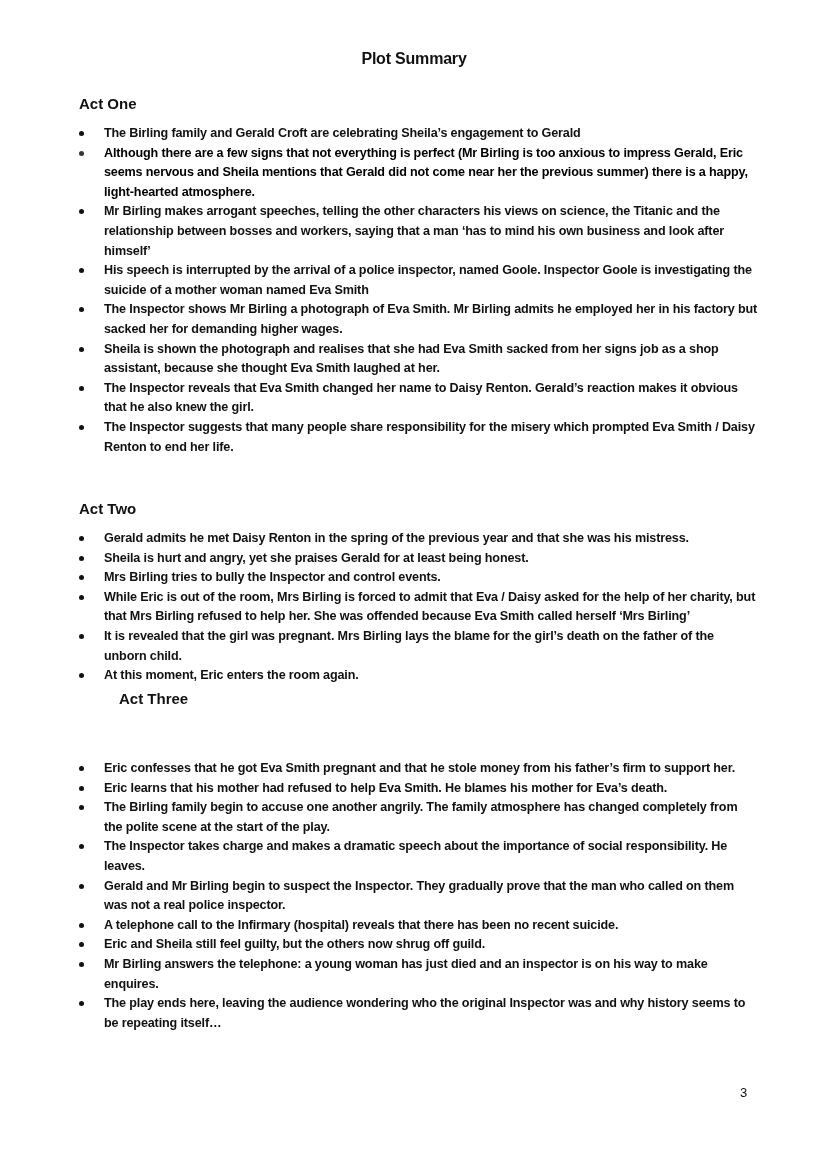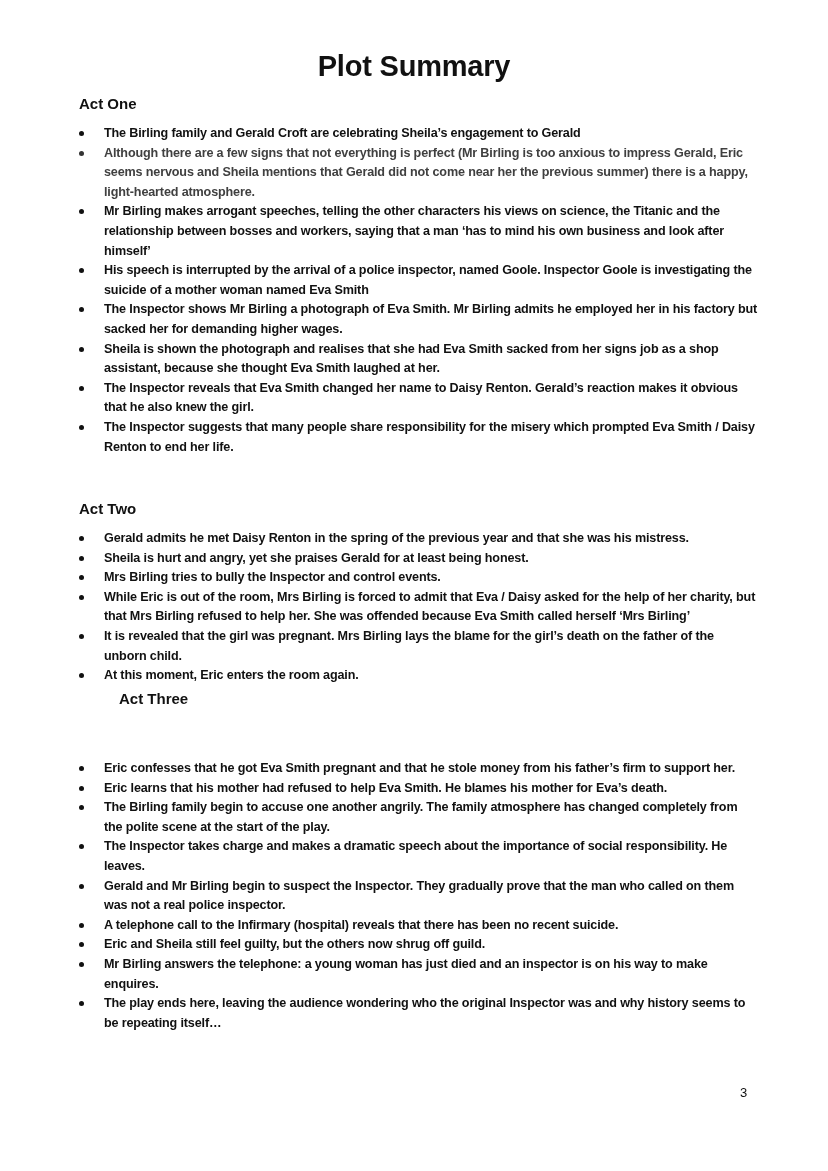--- a/index.html
+++ b/index.html
@@ -4,35 +4,35 @@
   <style>
     html, body { margin: 0; padding: 0; background: #ffffff; }
     body {
       width: 828px; height: 1171px; position: relative; overflow: hidden;
       font-family: "Liberation Sans", "DejaVu Sans", sans-serif;
       color: #111111;
     }
     .page { position: absolute; left: 0; top: 0; width: 828px; height: 1171px; }
     .title {
       position: absolute; left: 0; width: 828px; top: 50px;
-      text-align: center; font-weight: bold; font-size: 29px; letter-spacing: -0.2px;
+      text-align: center; font-weight: bold; font-size: 16px; letter-spacing: -0.2px;
     }
     .section-heading {
       position: absolute; left: 79px; font-weight: bold; font-size: 15px;
     }
     .bullets { position: absolute; left: 79px; width: 680px; margin: 0; padding: 0; list-style: none; }
     .bullet-item {
       position: relative; padding-left: 25px; font-size: 12.6px; line-height: 19.6px;
       letter-spacing: -0.15px;
       font-weight: bold;
     }
     .bullet-item .dot {
       position: absolute; left: 0; top: 7px; width: 5px; height: 5px; border-radius: 50%; background: #111;
     }
-    .bullet-item.muted { color: #404040; }
+    .bullet-item.muted { color: #000000; }
     .bullet-item.muted .dot { background: #333; }
     .page-number { position: absolute; left: 740px; top: 1085px; font-size: 13px; }
   </style>
 </head>
 <body>
 
 <div class="page">
   <div class="title">Plot Summary</div>
 
   <div class="section-heading" style="top:95px;">Act One</div>

